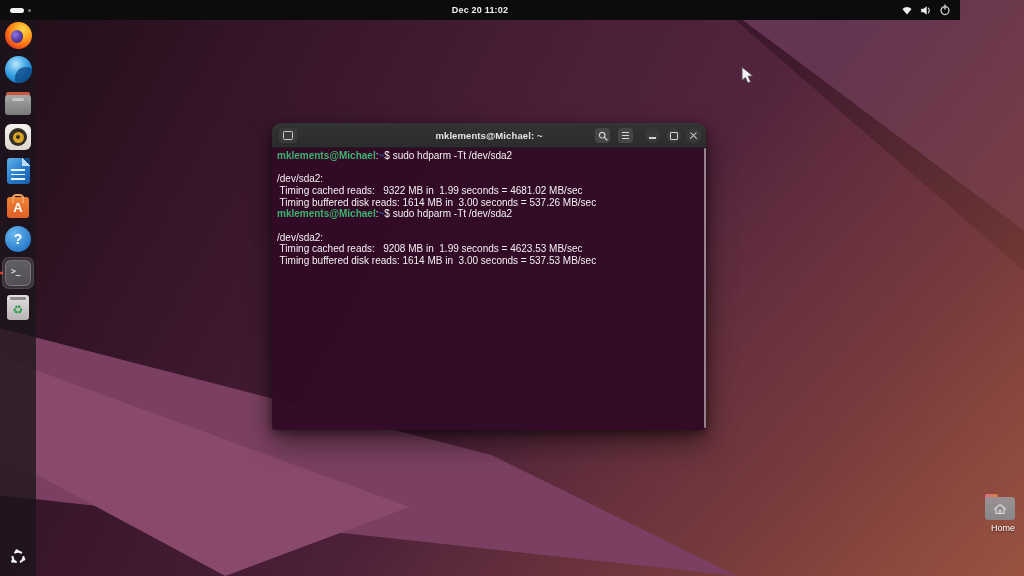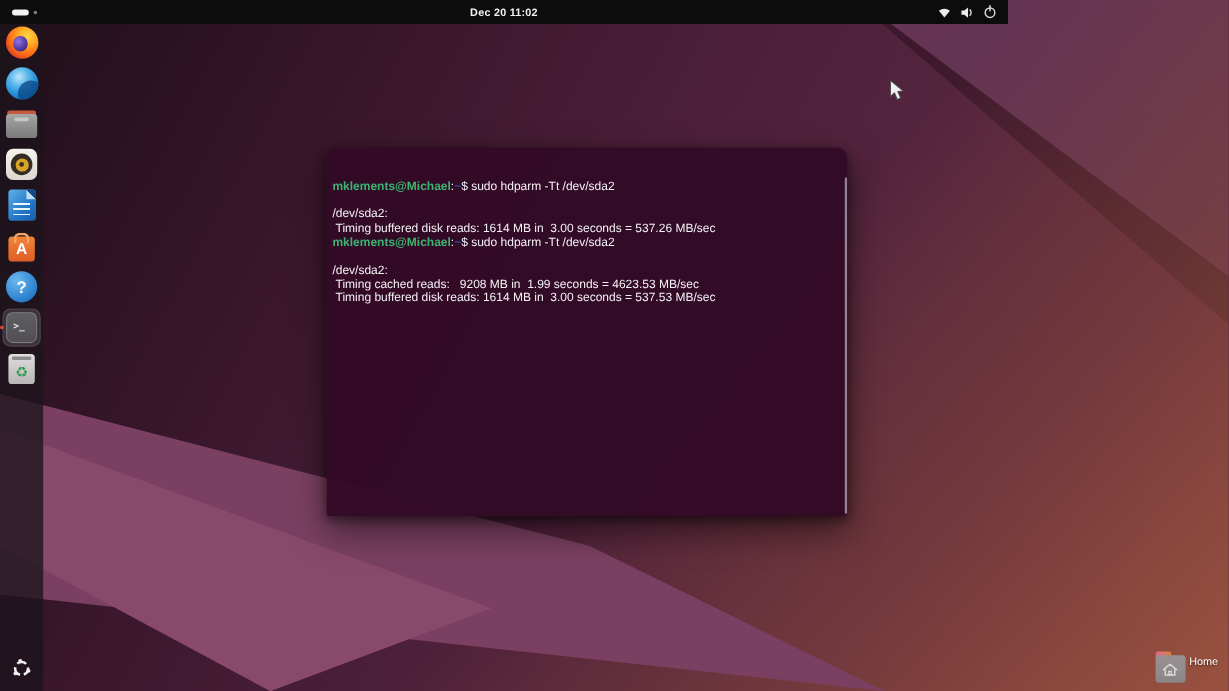--- a/index.html
+++ b/index.html
@@ -19,21 +19,21 @@
   .wp-ridge{position:absolute;inset:0;
     clip-path:polygon(69.9% 0,100% 40%,100% 47%,71.5% 3%);
     background:rgba(25,8,18,.35);}
   .wp-wedge1{position:absolute;inset:0;
     clip-path:polygon(0 57%,48% 79%,72% 100%,0 86%);
     background:#7b4061;}
   .wp-wedge2{position:absolute;inset:0;
     clip-path:polygon(0 62%,40% 88%,22% 100%,0 79%);
     background:#89496a;}
   
-  .topbar{position:absolute;left:0;top:0;width:840px;height:20px;background:#0c0c0c;z-index:40;
+  .topbar{position:absolute;left:0;top:0;width:960px;height:20px;background:#0c0c0c;z-index:40;
     display:flex;align-items:center;}
   .ws-pill{position:absolute;left:10px;top:8px;width:14px;height:5px;border-radius:3px;background:#f2f2f2;}
   .ws-dot{position:absolute;left:28px;top:9px;width:3px;height:3px;border-radius:50%;background:#7a7a7a;}
   .clock{position:absolute;left:0;right:0;text-align:center;color:#f2f2f2;font-size:9px;font-weight:600;letter-spacing:.2px;}
   .status{position:absolute;right:9px;top:0;height:20px;display:flex;align-items:center;gap:7px;}
   .status svg{display:block;}
   
   .dock{position:absolute;left:0;top:20px;bottom:0;width:36px;background:rgba(28,20,28,.78);z-index:30;
     display:flex;flex-direction:column;align-items:center;padding-top:2px;gap:8px;box-sizing:border-box;}
   .dock-item{width:30px;height:26px;min-height:26px;display:flex;align-items:center;justify-content:center;position:relative;}
@@ -112,22 +112,22 @@
   .glyph-menu i{display:block;width:7px;height:1.2px;background:#d5d3d5;}
   
   .term-body{position:absolute;left:0;right:0;top:25px;bottom:0;padding:2px 5px;box-sizing:border-box;
     font-family:Liberation Sans, sans-serif;font-size:10px;line-height:11.65px;color:#f4f1f3;cursor:text;}
   .term-line{white-space:pre;min-height:11.65px;}
   .seg-fg{color:#f4f1f3;}
   .seg-green{color:#3cb371;font-weight:bold;}
   .seg-blue{color:#2b4f8f;font-weight:bold;}
   .term-edge{position:absolute;right:0;top:25px;bottom:2px;width:2px;background:rgba(235,230,233,.55);border-radius:1px;}
   
-  .home{position:absolute;left:963px;top:546px;width:52px;z-index:15;
-    display:flex;flex-direction:row;align-items:flex-start;gap:3px;}
+  .home{position:absolute;left:963px;top:497px;width:52px;z-index:15;
+    display:flex;flex-direction:column;align-items:flex-end;gap:3px;}
   .home-folder{width:30px;height:23px;position:relative;border-radius:3px;
     background:linear-gradient(180deg,#9b9092 0%,#918c8e 55%,#898486 100%);}
   .home-folder::before{content:"";position:absolute;top:-3px;left:0;width:13px;height:6px;border-radius:2px 2px 0 0;
     background:linear-gradient(90deg,#d66b8a 0%,#d8823f 100%);z-index:-1;}
   .home-glyph{position:absolute;left:50%;top:52%;transform:translate(-50%,-50%);}
   .home-label{color:#fff;font-size:9px;text-shadow:0 1px 2px rgba(0,0,0,.65);}
   
   .cursor{position:absolute;left:741px;top:66px;z-index:60;}
 </style>
 </head>
@@ -212,24 +212,53 @@
     <svg class="icon-showapps" viewBox="0 0 27 27">
       <circle cx="13.5" cy="13.5" r="6.6" fill="none" stroke="#f2f2f2" stroke-width="2.6" stroke-dasharray="9.7 4.1" stroke-dashoffset="2"></circle>
       <circle cx="12.1" cy="5.9" r="2" fill="#f2f2f2"></circle>
       <circle cx="7.2" cy="18.6" r="2" fill="#f2f2f2"></circle>
       <circle cx="20.6" cy="16.0" r="2" fill="#f2f2f2"></circle>
     </svg>
   </div>
 </div>
 
 <div class="window">
+  <div class="titlebar">
+    <div class="btn-newtab">
+      <div class="newtab-glyph"></div>
+    </div>
+    <div class="title">mklements@Michael: ~</div>
+    <div class="tb-btn sq" style="right:96px;">
+      <svg width="10" height="10" viewBox="0 0 10 10">
+          <circle cx="4.2" cy="4.2" r="2.8" fill="none" stroke="#d5d3d5" stroke-width="1.2"></circle>
+          <line x1="6.4" y1="6.4" x2="9" y2="9" stroke="#d5d3d5" stroke-width="1.3" stroke-linecap="round"></line>
+        </svg>
+    </div>
+    <div class="tb-btn sq" style="right:73px;">
+      <div class="glyph-menu">
+          <i></i>
+          <i></i>
+          <i></i>
+        </div>
+    </div>
+    <div class="tb-btn" style="right:46px;">
+      <div class="glyph-min"></div>
+    </div>
+    <div class="tb-btn" style="right:25px;">
+      <div class="glyph-max"></div>
+    </div>
+    <div class="tb-btn" style="right:5px;">
+      <div class="glyph-close"></div>
+    </div>
+  </div>
   <div class="term-body">
       <div class="term-line"><span class="seg-green">mklements@Michael</span><span class="seg-fg">:</span><span class="seg-blue">~</span><span class="seg-fg">$ </span><span class="seg-fg">sudo hdparm -Tt /dev/sda2</span></div>
       <div class="term-line">&nbsp;</div>
       <div class="term-line"><span class="seg-fg">/dev/sda2:</span></div>
+      <div class="term-line"><span class="seg-fg"> Timing cached reads:   9322 MB in  1.99 seconds = 4681.02 MB/sec</span></div>
       <div class="term-line"><span class="seg-fg"> Timing buffered disk reads: 1614 MB in  3.00 seconds = 537.26 MB/sec</span></div>
       <div class="term-line"><span class="seg-green">mklements@Michael</span><span class="seg-fg">:</span><span class="seg-blue">~</span><span class="seg-fg">$ </span><span class="seg-fg">sudo hdparm -Tt /dev/sda2</span></div>
       <div class="term-line">&nbsp;</div>
       <div class="term-line"><span class="seg-fg">/dev/sda2:</span></div>
       <div class="term-line"><span class="seg-fg"> Timing cached reads:   9208 MB in  1.99 seconds = 4623.53 MB/sec</span></div>
       <div class="term-line"><span class="seg-fg"> Timing buffered disk reads: 1614 MB in  3.00 seconds = 537.53 MB/sec</span></div>
     </div>
   <div class="term-edge"></div>
 </div>
 

